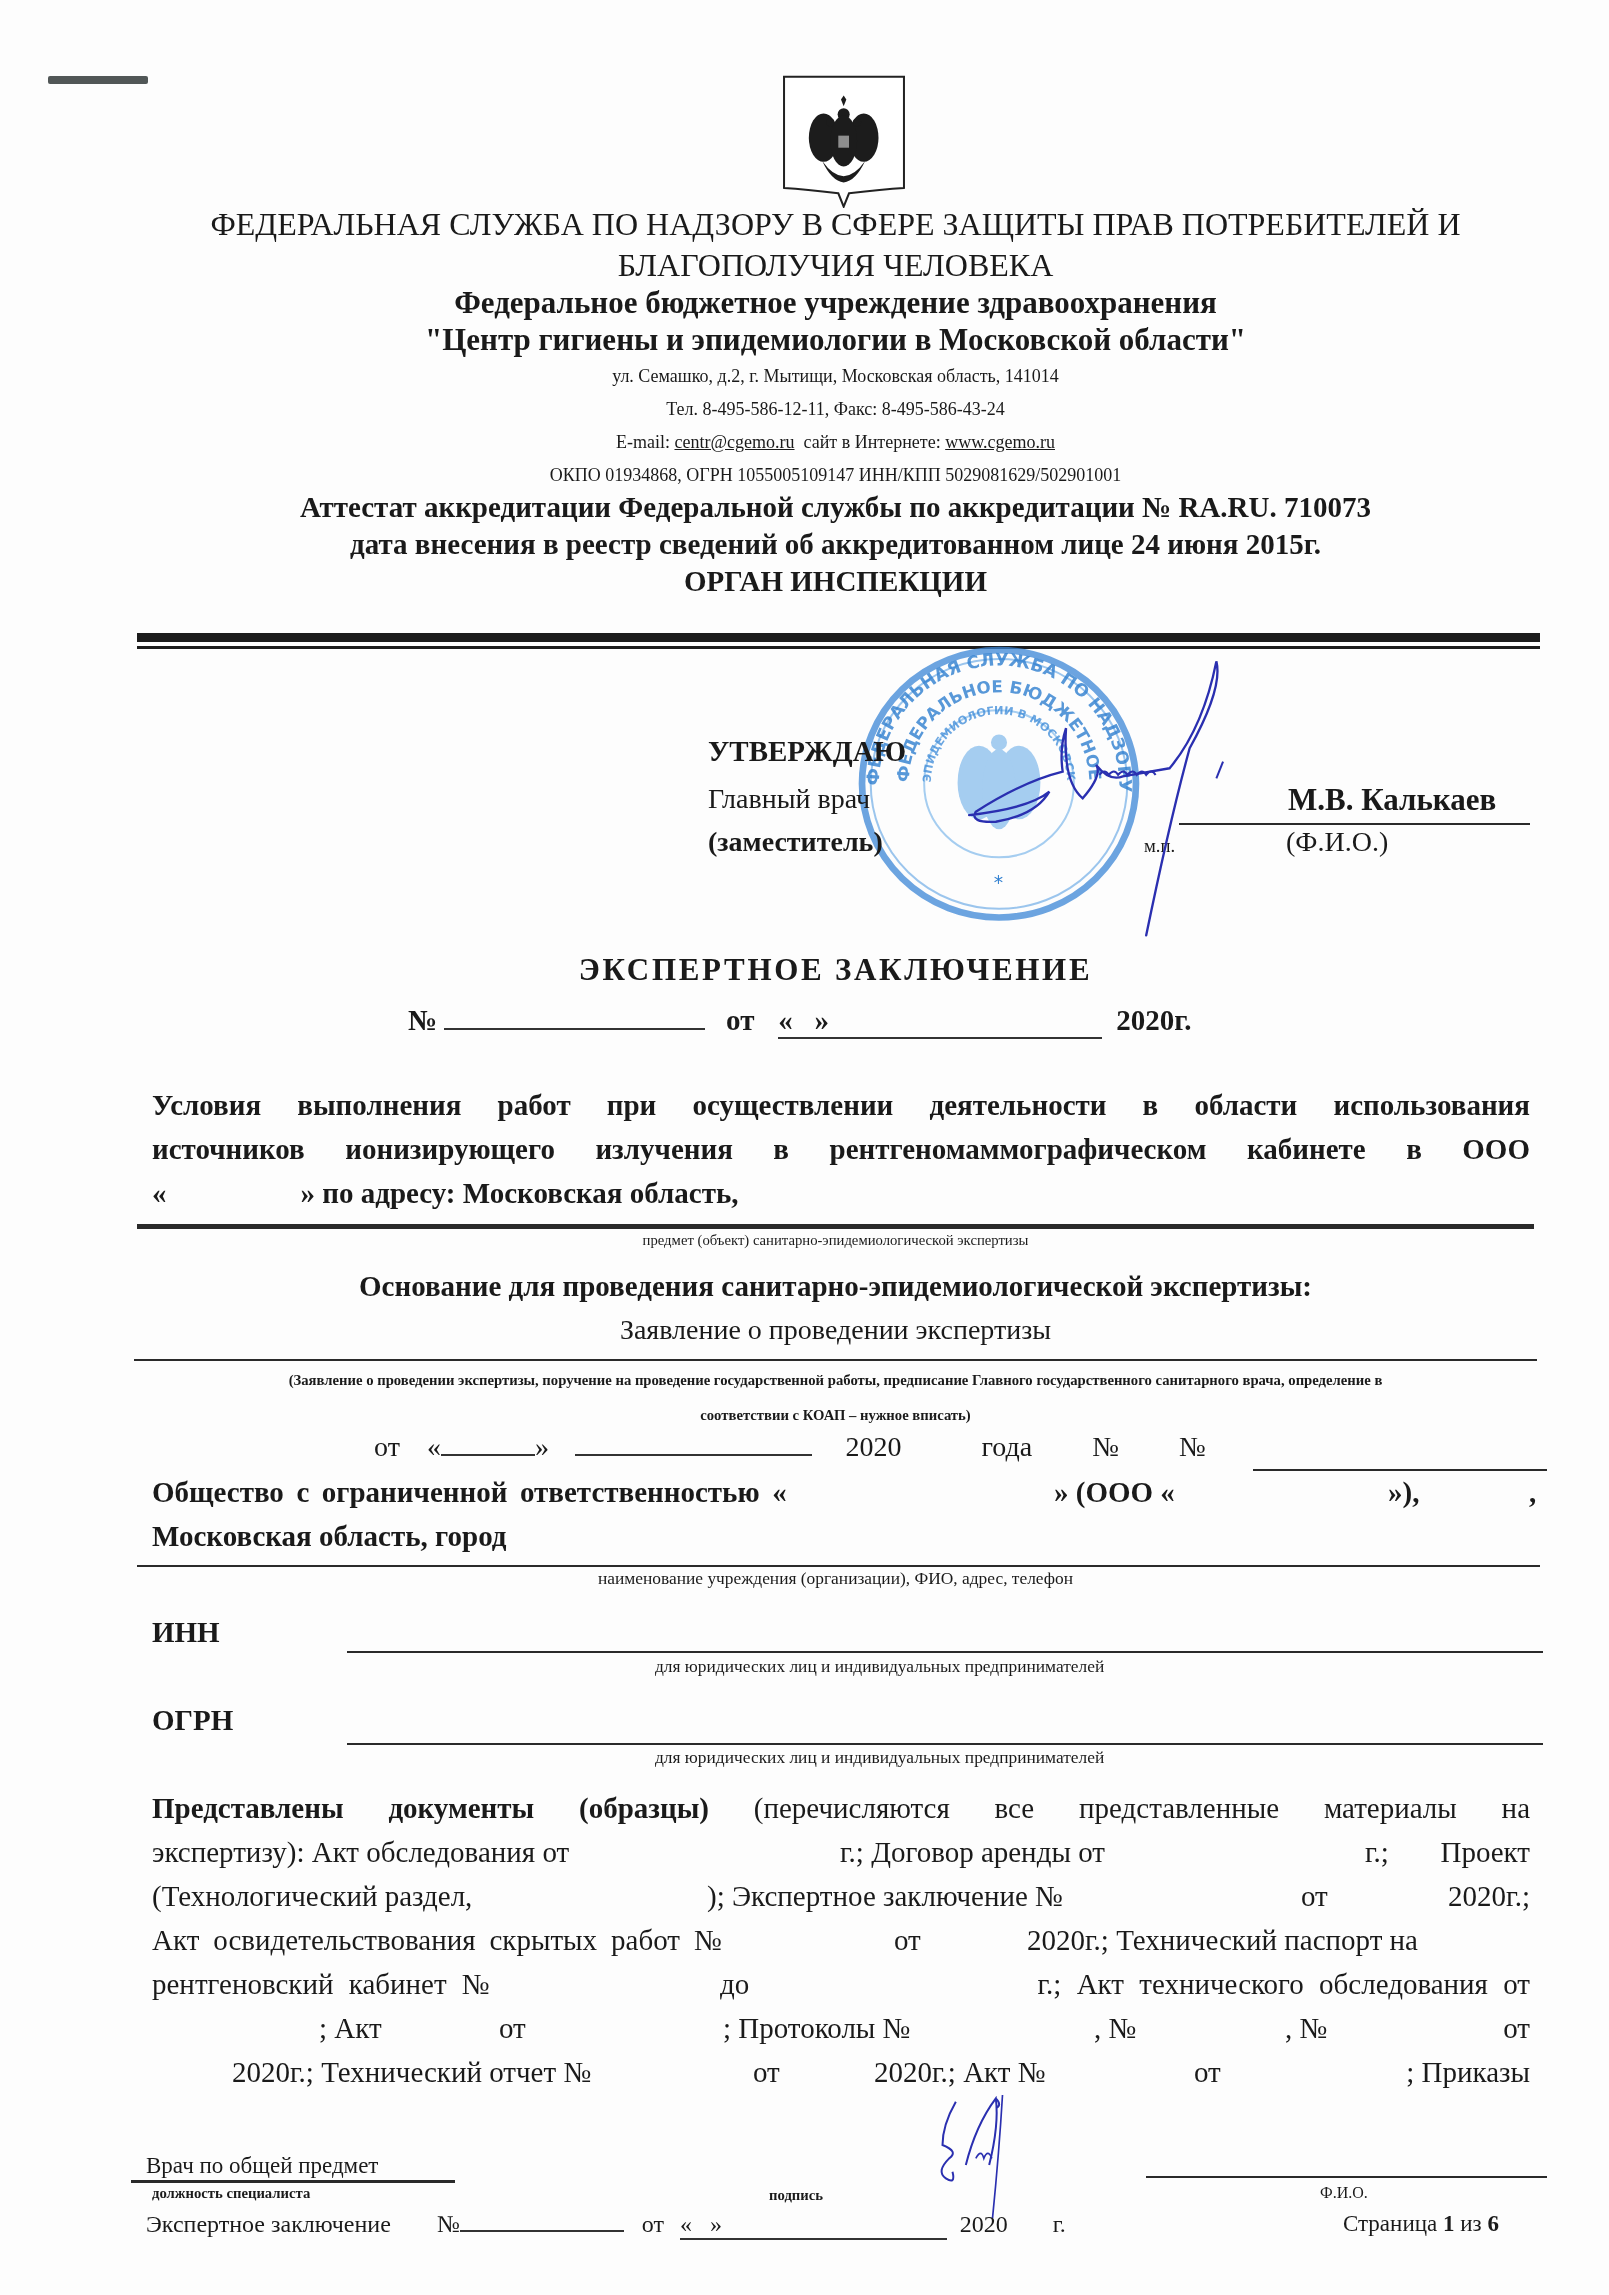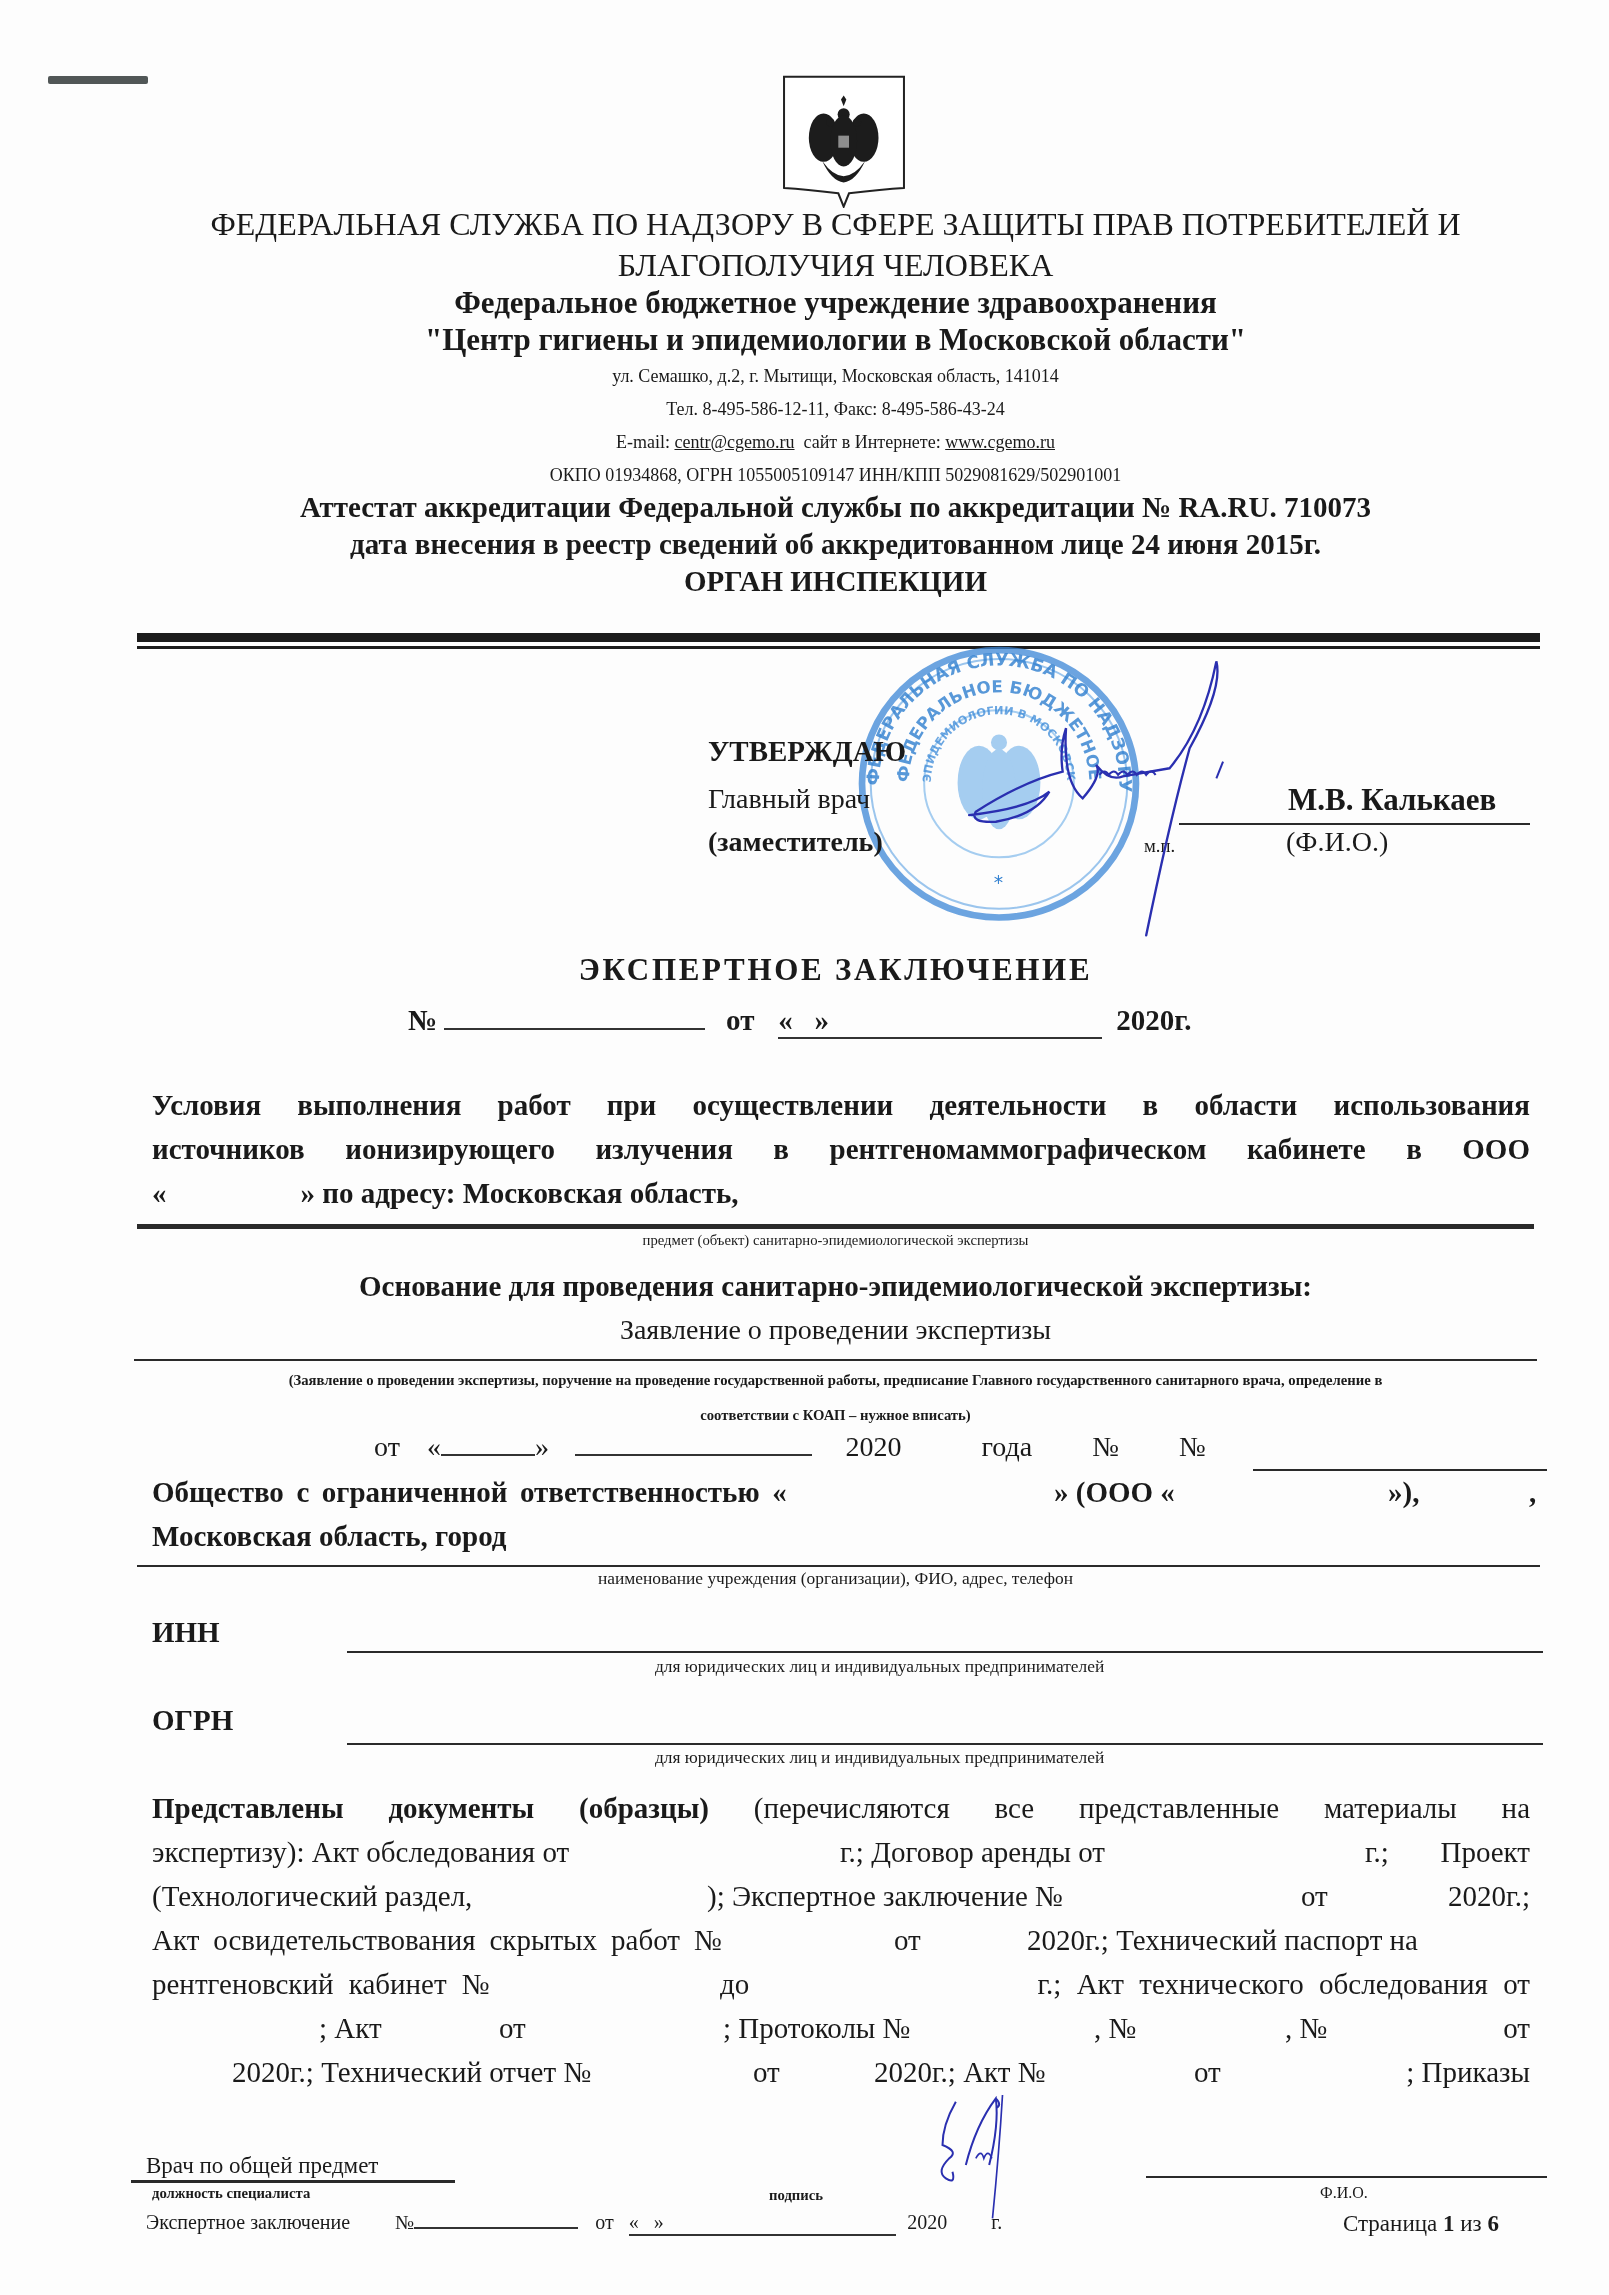--- a/index.html
+++ b/index.html
@@ -231,21 +231,21 @@
 <div class="hr" style="left:1146px;top:2176px;width:401px;height:2px;"></div>
 <div class="abs" style="top:2184px;left:1320px;font-size:16px;">Ф.И.О.</div>
 
 <svg class="sig" style="left:929px;top:2085px;" width="107" height="140" viewBox="0 0 160 210">
   <path d="M40 25 Q20 60 20 90 Q45 100 30 110 Q10 130 25 140 Q40 150 35 130" fill="none" stroke="#2a2fb0" stroke-width="3"></path>
   <path d="M55 120 Q70 60 100 20 Q105 60 90 120 M100 20 Q110 30 100 35" fill="none" stroke="#2a2fb0" stroke-width="3"></path>
   <path d="M70 110 q8 -15 12 0 q6 -15 12 0" fill="none" stroke="#2a2fb0" stroke-width="2.5"></path>
   <path d="M110 15 Q105 100 95 200" fill="none" stroke="#2a2fb0" stroke-width="2.5"></path>
 </svg>
 
-<div class="abs" style="top:2211px;left:146px;font-size:20px;white-space:nowrap;">
+<div class="abs" style="top:2211px;left:146px;font-size:24px;white-space:nowrap;">
   <span>Экспертное заключение</span>
   <span style="margin-left:40px;">№</span><span class="blank" style="width:164px;"></span>
   <span style="margin-left:12px;">от</span>
   <span style="display:inline-block;width:267px;border-bottom:2px solid #333;margin-left:10px;">
     <span>«</span>&nbsp;&nbsp;&nbsp;<span>»</span>
   </span>
   <span style="margin-left:6.7px;">2020</span>
   <span style="margin-left:39px;">г.</span>
 </div>
 <div class="abs" style="top:2211px;left:1343px;font-size:23px;white-space:nowrap;">

